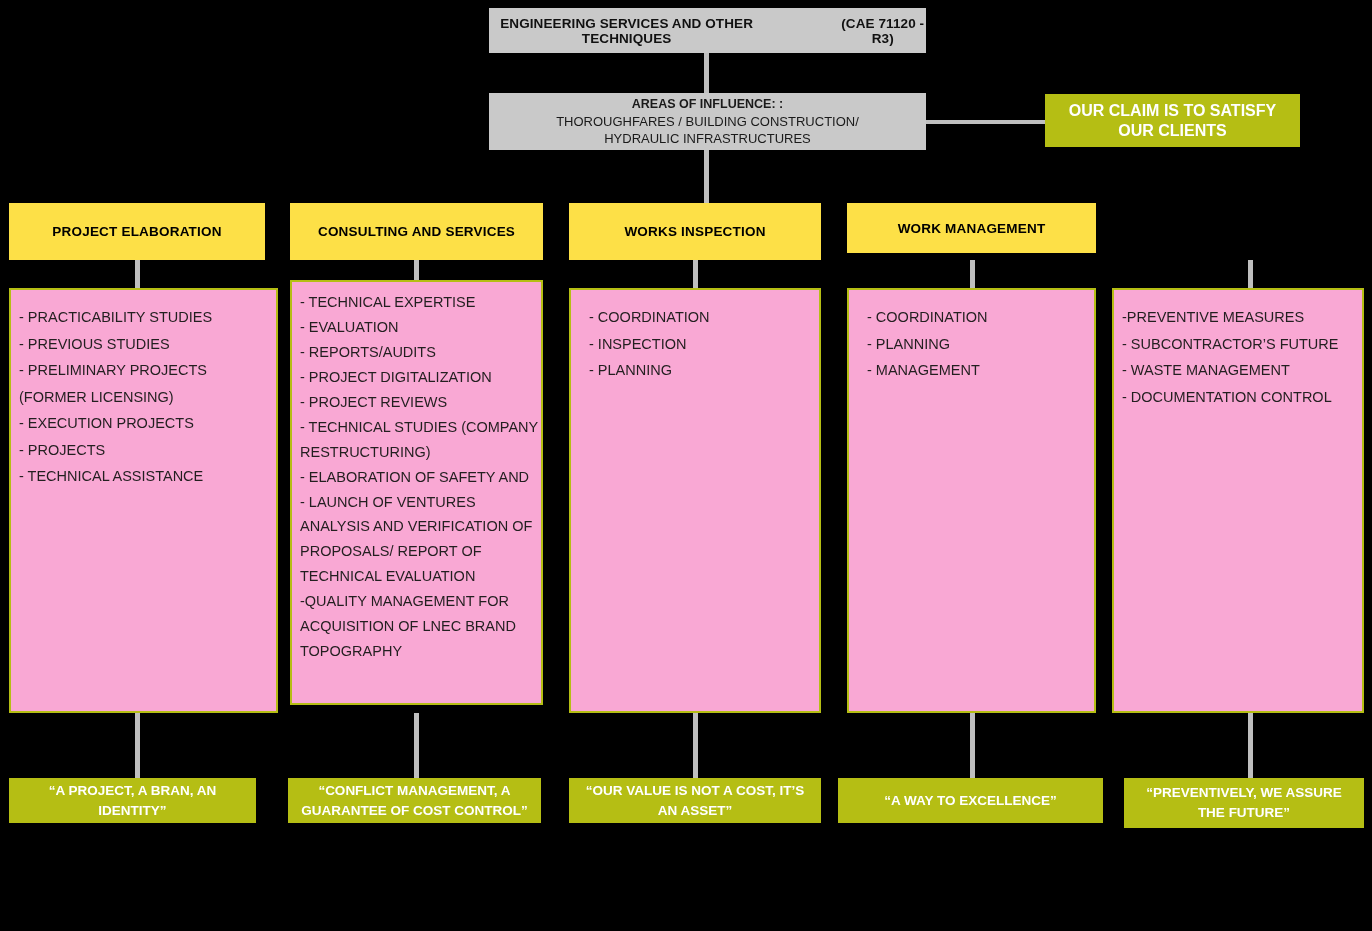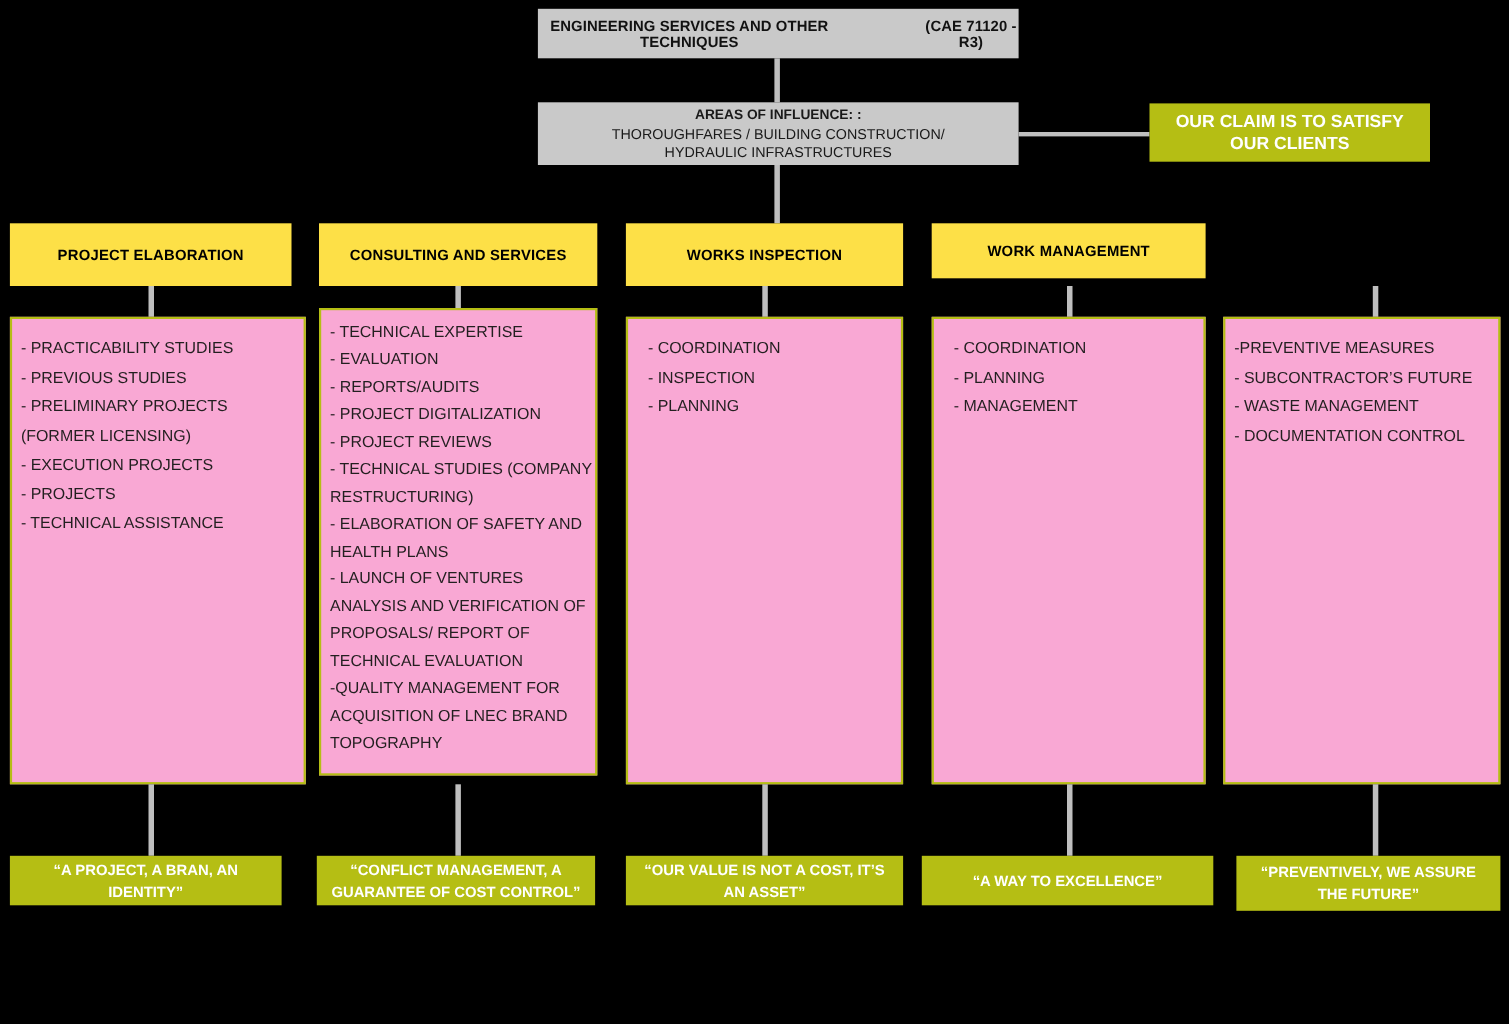--- a/index.html
+++ b/index.html
@@ -112,21 +112,20 @@
   <div class="conn-v" style="left:414px;top:260px;height:28px;"></div>
   <div class="box col-body" style="left:290px;top:280px;width:253px;height:425px;padding-top:8px;line-height:1.72;">
     <div class="li">- TECHNICAL EXPERTISE</div>
     <div class="li">- EVALUATION</div>
     <div class="li">- REPORTS/AUDITS</div>
     <div class="li">- PROJECT DIGITALIZATION</div>
     <div class="li">- PROJECT REVIEWS</div>
     <div class="li">- TECHNICAL STUDIES (COMPANY</div>
     <div class="li"> RESTRUCTURING)</div>
     <div class="li">- ELABORATION OF SAFETY AND</div>
-    <div class="li">HEALTH PLANS</div>
     <div class="li">- LAUNCH OF VENTURES</div>
     <div class="li">ANALYSIS AND VERIFICATION OF</div>
     <div class="li">PROPOSALS/ REPORT OF</div>
     <div class="li">TECHNICAL EVALUATION</div>
     <div class="li">-QUALITY MANAGEMENT FOR</div>
     <div class="li">ACQUISITION OF LNEC BRAND</div>
     <div class="li">TOPOGRAPHY</div>
   </div>
   <div class="conn-v" style="left:414px;top:713px;height:65px;"></div>
   <div class="box slogan-box" style="left:288px;top:778px;width:253px;height:45px;">

